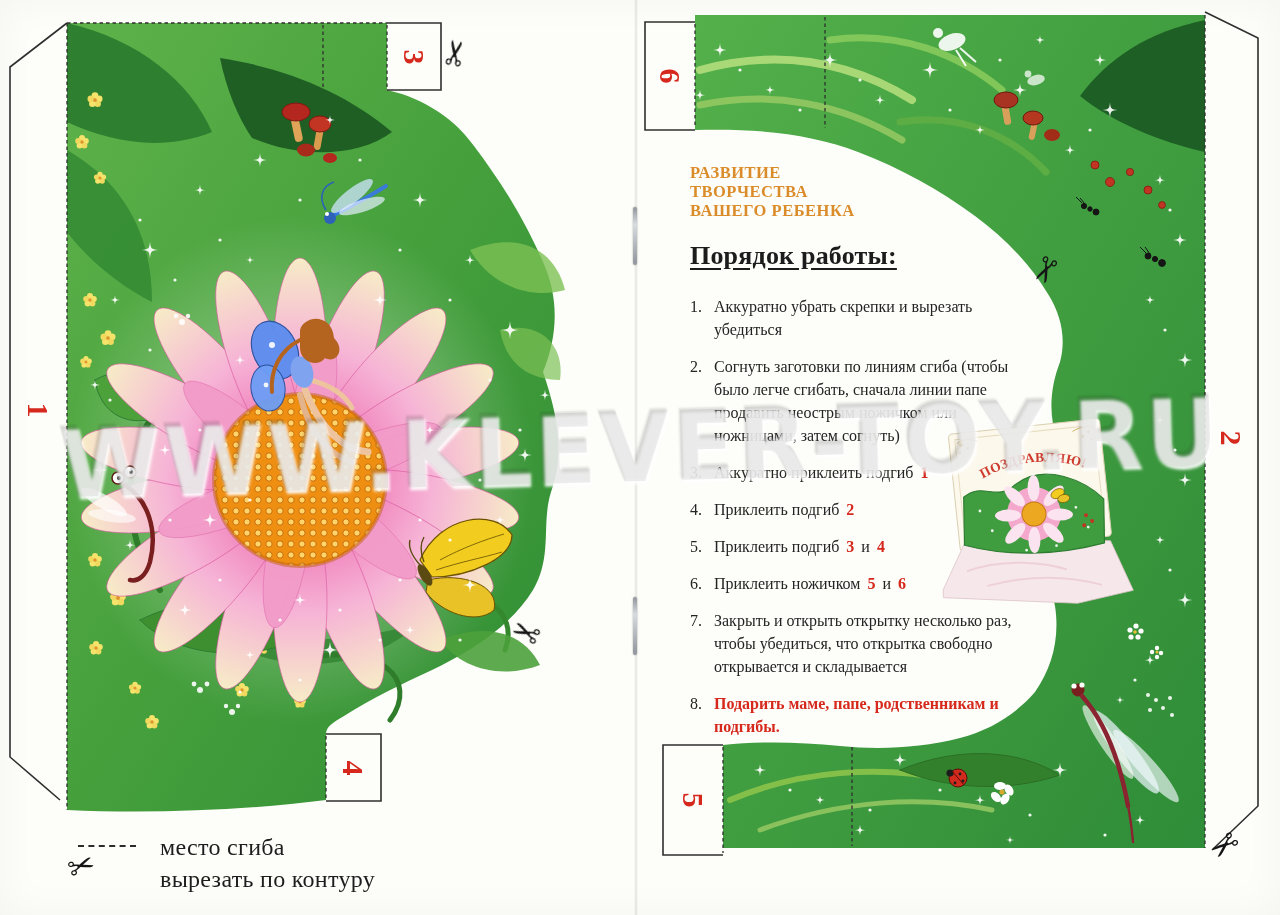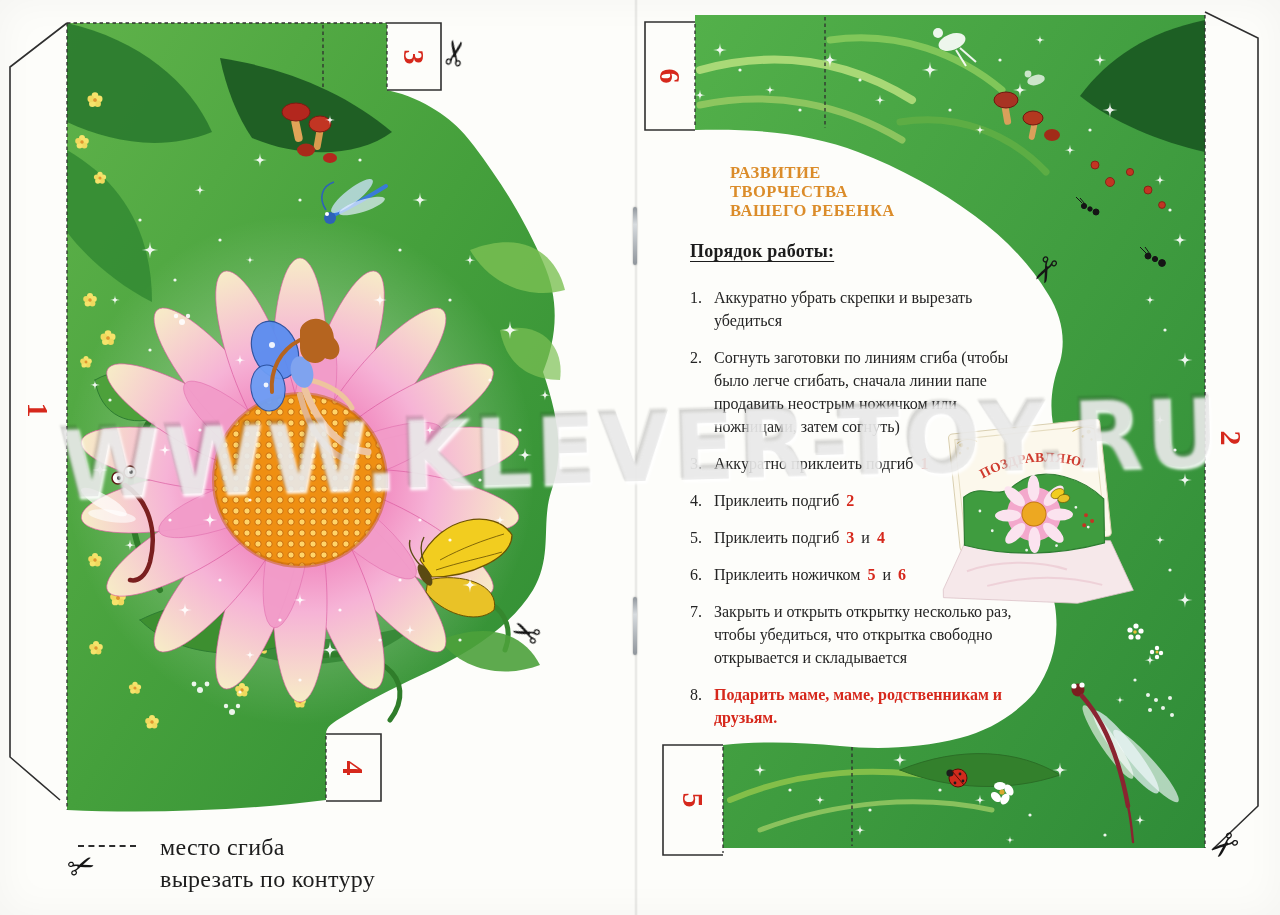--- a/index.html
+++ b/index.html
@@ -31,23 +31,23 @@
   .sc4{left:1210px;top:828px;transform:rotate(140deg);}
   .sc-legend{left:68px;top:849px;transform:rotate(-20deg);font-size:32px;}
 
   
   .legend-dash{position:absolute;left:78px;top:845px;width:58px;height:0;border-top:2.5px dashed #2c2c2c;}
   .legend-label{position:absolute;font-size:24px;color:#1d1d1d;letter-spacing:.3px;}
   .lg1{left:160px;top:834px;} .lg2{left:160px;top:866px;text-align:center;}
 
   
   .instructions{position:absolute;left:690px;top:163px;width:352px;color:#222;z-index:6;}
-  .heading{color:#db8c2a;font-weight:bold;font-size:16.5px;line-height:19px;letter-spacing:.5px;margin-left:40px;}
+  .heading{color:#db8c2a;font-weight:bold;font-size:16.5px;line-height:19px;letter-spacing:.5px;}
   .heading div{white-space:nowrap;}
-  .section-title{margin-top:21px;font-size:18px;font-weight:bold;letter-spacing:.2px;
+  .section-title{margin-top:21px;font-size:26px;font-weight:bold;letter-spacing:.2px;
                  text-decoration:underline;text-underline-offset:4px;color:#1c1c1c;}
   ol.steps{list-style:none;margin:24px 0 0 0;padding:0;}
   ol.steps li{display:flex;margin-bottom:14px;font-size:16px;line-height:23px;color:#242424;}
   ol.steps .num{flex:0 0 24px;}
   .red{color:#d6281c;font-weight:bold;}
   .redsp{margin:0 3px;}
 
   
   .card-inset{position:absolute;left:936px;top:420px;width:200px;height:190px;z-index:5;transform:rotate(-1deg);}
 </style>
@@ -587,21 +587,21 @@
           <span class="red redsp">5</span>
           <span>и</span>
           <span class="red redsp">6</span></span>
       </li>
       <li>
         <span class="num">7.</span>
         <span class="txt"><span>Закрыть и открыть открытку несколько раз, чтобы убедиться, что открытка свободно открывается и складывается</span></span>
       </li>
       <li>
         <span class="num">8.</span>
-        <span class="txt red">Подарить маме, маме, родственникам и друзьям.</span>
+        <span class="txt red">Подарить маме, папе, родственникам и подгибы.</span>
       </li>
     </ol>
   </div>
 
   <div class="card-inset">
     <svg width="200" height="190" viewBox="0 0 200 190">
       <g transform="rotate(-5 95 60)">
         <rect x="18" y="6" width="152" height="118" rx="4" fill="#fcf8ec" stroke="#d9cfb0" stroke-width="1"></rect>
         <rect x="24" y="12" width="140" height="106" fill="none" stroke="#e5dcc0" stroke-width="1"></rect>
         <g fill="#c9a845">

